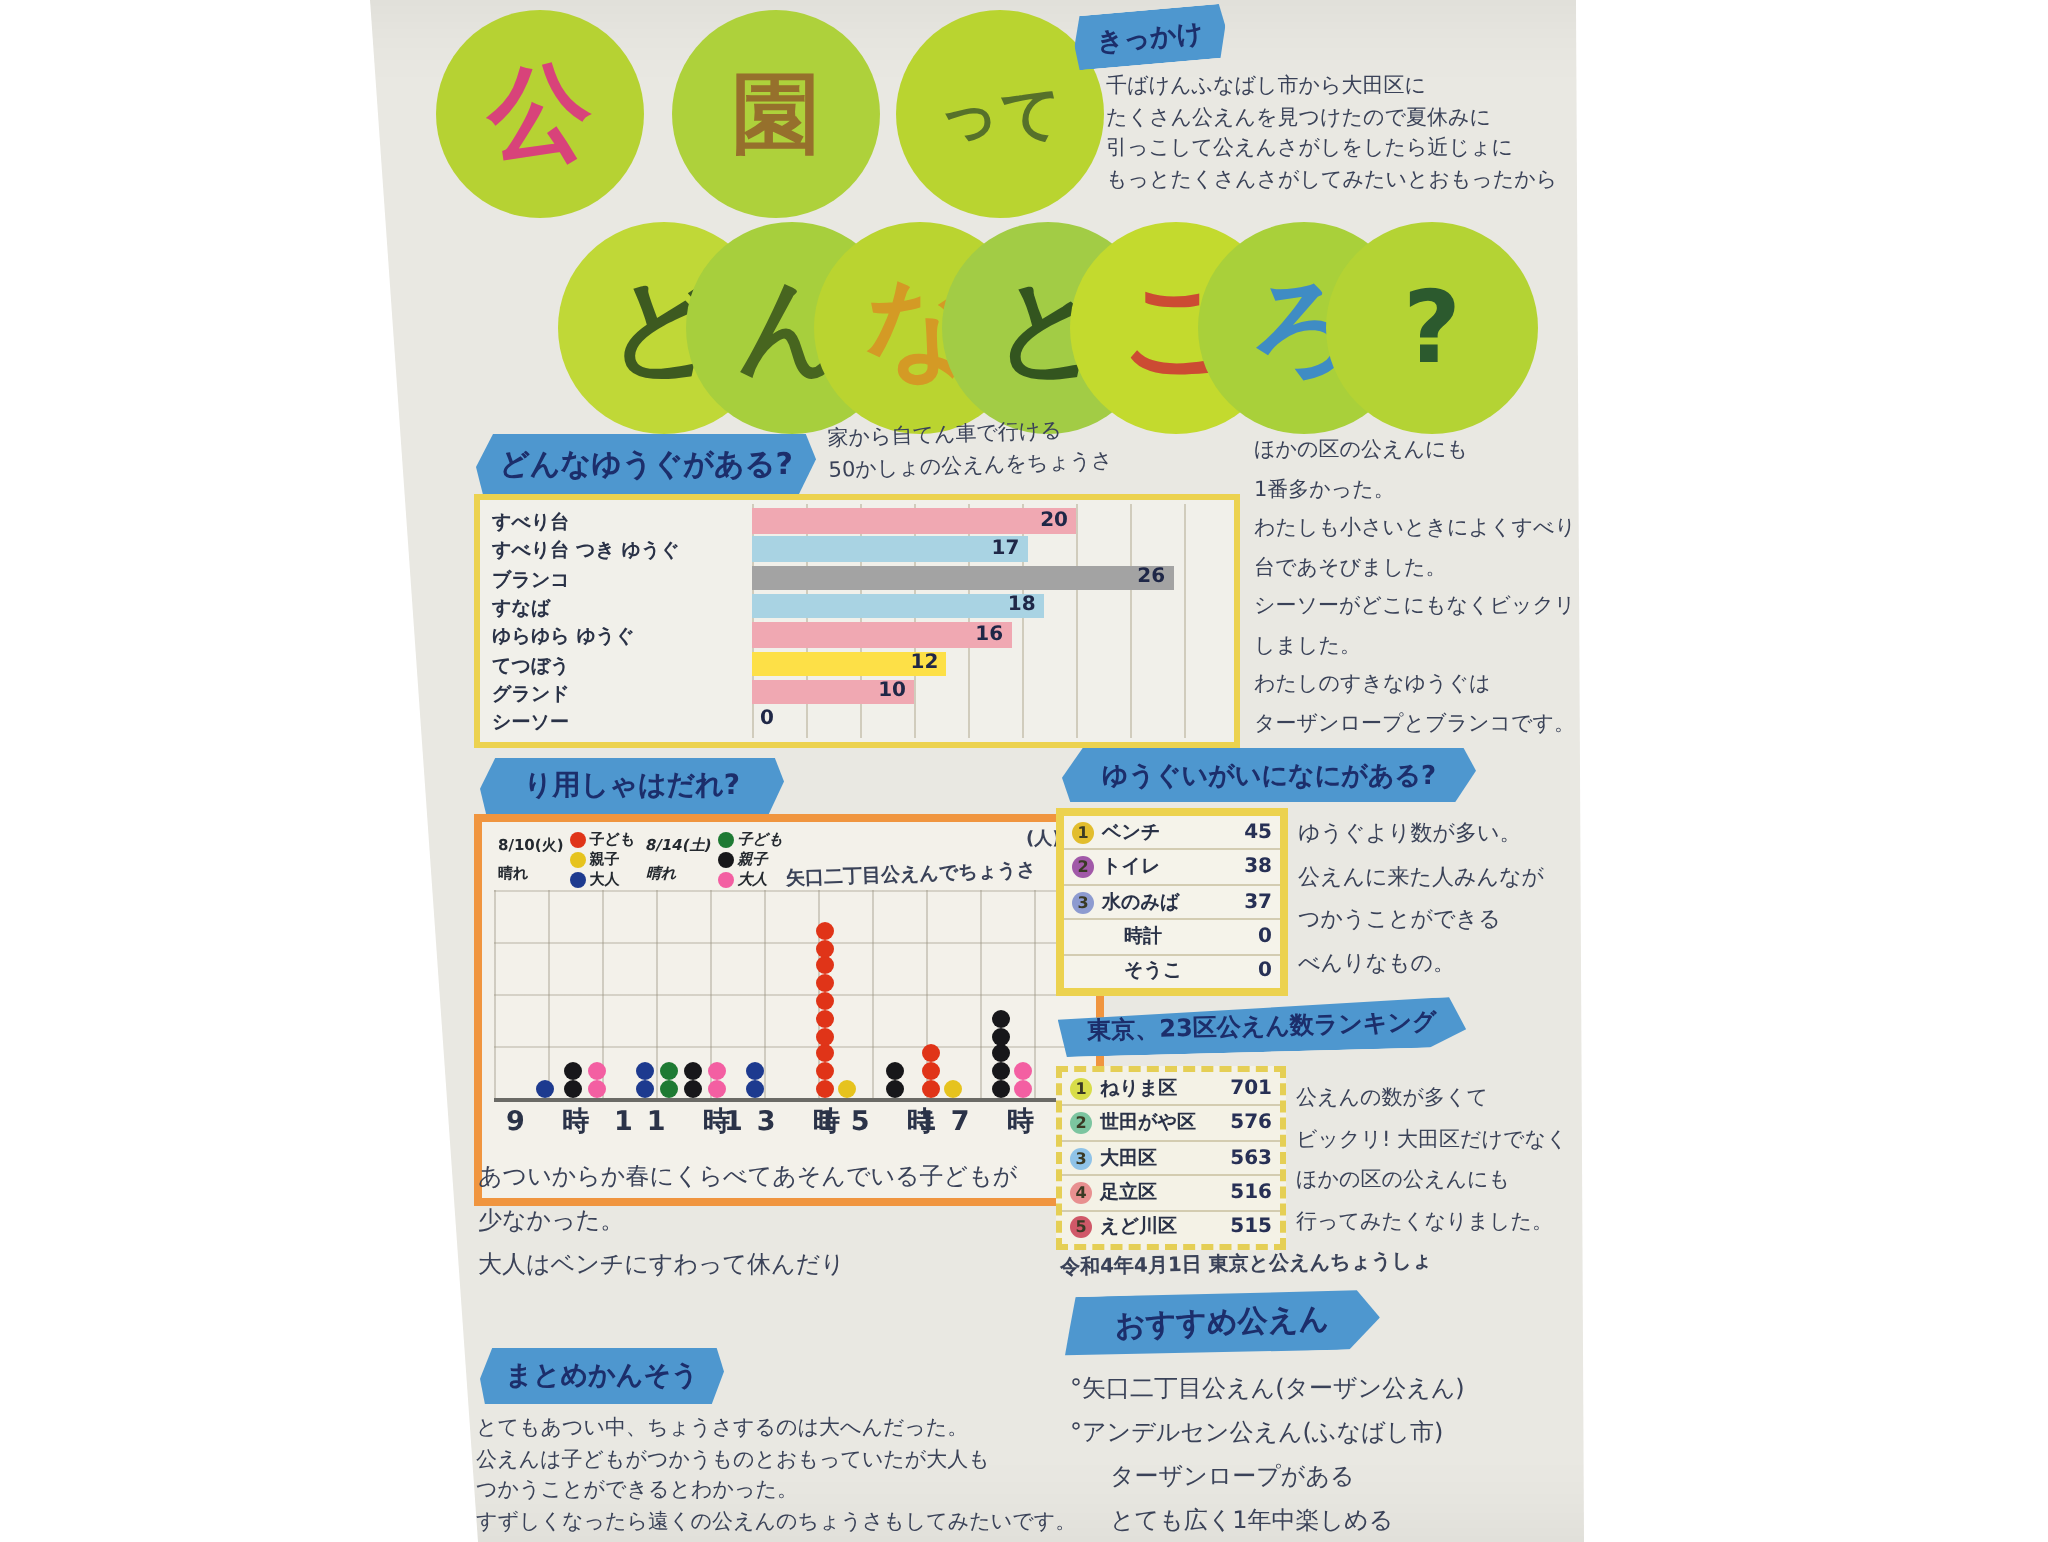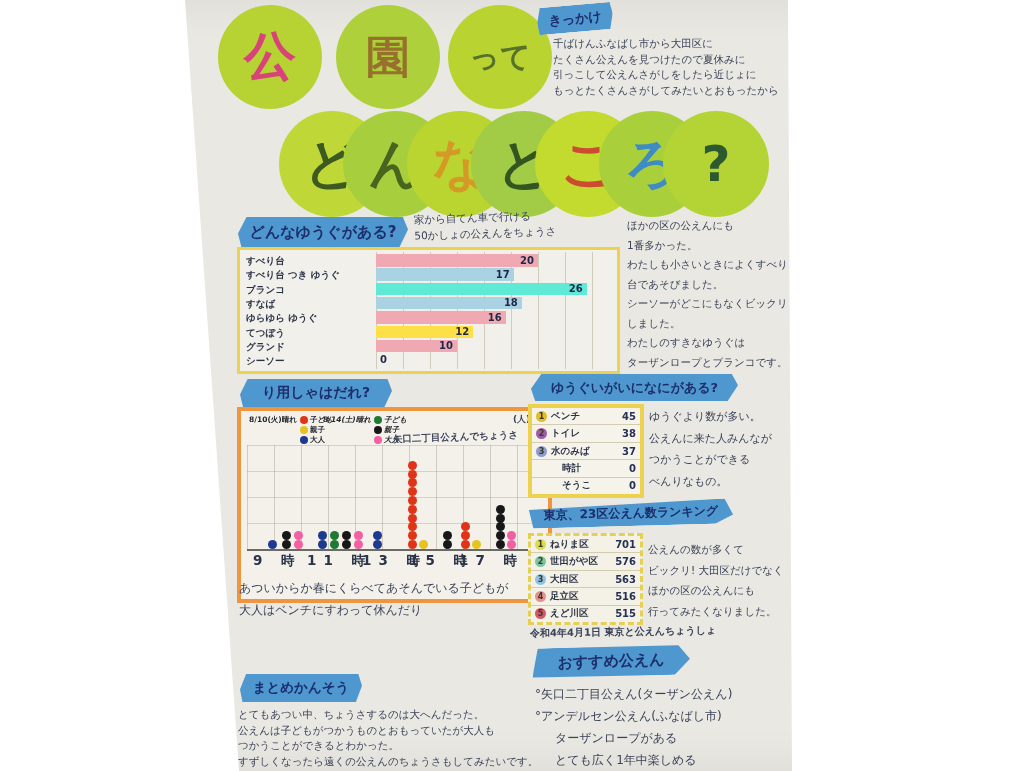--- a/index.html
+++ b/index.html
@@ -20,21 +20,21 @@
   .chartbox{position:absolute;background:#f1f0ea;}
   .tline{white-space:nowrap;}
   .bar-row{position:absolute;left:0;right:0;height:14px;}
   .bar-label{position:absolute;left:6px;top:1px;font-size:9.5px;color:#2a3247;white-space:nowrap;font-weight:bold;}
   .bar{position:absolute;top:0;height:12.5px;}
   .bar-val{position:absolute;right:4px;top:0.5px;font-size:10px;font-weight:bold;color:#1f2747;}
   .zero-val{position:absolute;font-size:10px;font-weight:bold;color:#1f2747;}
   .dot{position:absolute;width:9px;height:9px;border-radius:50%;}
   .xlab{position:absolute;font-size:13.5px;font-weight:bold;color:#2b3348;white-space:nowrap;}
   .lg-group{position:absolute;display:flex;gap:3px;color:#24292f;}
-  .lg-date{display:flex;justify-content:space-around;font-size:7.5px;font-weight:bold;line-height:9px;}
+  .lg-date{display:flex;flex-direction:column;justify-content:space-around;font-size:7.5px;font-weight:bold;line-height:9px;}
   .lg-rows{display:flex;flex-direction:column;gap:1px;}
   .lg-row{display:flex;align-items:center;gap:2px;font-size:7.5px;font-weight:bold;line-height:9px;}
   .lg-dot{width:8px;height:8px;border-radius:50%;flex:0 0 auto;}
   .tbl{position:absolute;background:#f5f3ea;display:flex;flex-direction:column;}
   .tbl-row{flex:1;display:flex;align-items:center;padding:0 4px;gap:4px;}
   .tbl-row + .tbl-row{border-top:1px solid rgba(170,158,110,.45);}
   .badge{width:11px;height:11px;border-radius:50%;flex:0 0 auto;display:flex;align-items:center;
     justify-content:center;font-size:8px;font-weight:bold;color:#3a3a25;}
   .tbl-label{font-size:9.5px;font-weight:bold;color:#2a3247;white-space:nowrap;flex:1;}
   .tbl-val{font-size:10px;font-weight:bold;color:#273055;}
@@ -107,21 +107,21 @@
             </div>
           </div>
           <div class="bar-row" style="top: 18.3px;">
             <div class="bar-label">すべり台 つき ゆうぐ</div>
             <div class="bar" style="left: 136px; width: 137.7px; background: rgb(169, 211, 227);">
               <span class="bar-val">17</span>
             </div>
           </div>
           <div class="bar-row" style="top: 32.6px;">
             <div class="bar-label">ブランコ</div>
-            <div class="bar" style="left: 136px; width: 210.6px; background: #5eead4;">
+            <div class="bar" style="left: 136px; width: 210.6px; background: #a3a3a3;">
               <span class="bar-val">26</span>
             </div>
           </div>
           <div class="bar-row" style="top: 46.9px;">
             <div class="bar-label">すなば</div>
             <div class="bar" style="left: 136px; width: 145.8px; background: rgb(169, 211, 227);">
               <span class="bar-val">18</span>
             </div>
           </div>
           <div class="bar-row" style="top: 61.2px;">
@@ -253,20 +253,21 @@
           <span class="xlab" style="left: 12px; top: 141px; letter-spacing: 7px;">9 時</span>
           <span class="xlab" style="left: 66px; top: 141px; letter-spacing: 7px;">11 時</span>
           <span class="xlab" style="left: 121px; top: 141px; letter-spacing: 7px;">13 時</span>
           <span class="xlab" style="left: 168px; top: 141px; letter-spacing: 7px;">15 時</span>
           <span class="xlab" style="left: 218px; top: 141px; letter-spacing: 7px;">17 時</span>
         </div>
     </div>
 
     <div class="abs hand" style="left:239px;top:577px;font-size:12px;line-height:22px;">
         <div class="tline">あついからか春にくらべてあそんでいる子どもが</div>
+        <div class="tline">少なかった。</div>
         <div class="tline">大人はベンチにすわって休んだり</div>
       </div>
 
     <div class="hex" style="left:240px;top:674px;width:122px;height:28px;font-size:13.5px;">まとめかんそう</div>
     <div class="abs hand" style="left:238px;top:707px;font-size:10.5px;line-height:15.5px;">
         <div class="tline">とてもあつい中、ちょうさするのは大へんだった。</div>
         <div class="tline">公えんは子どもがつかうものとおもっていたが大人も</div>
         <div class="tline">つかうことができるとわかった。</div>
         <div class="tline">すずしくなったら遠くの公えんのちょうさもしてみたいです。</div>
       </div>

